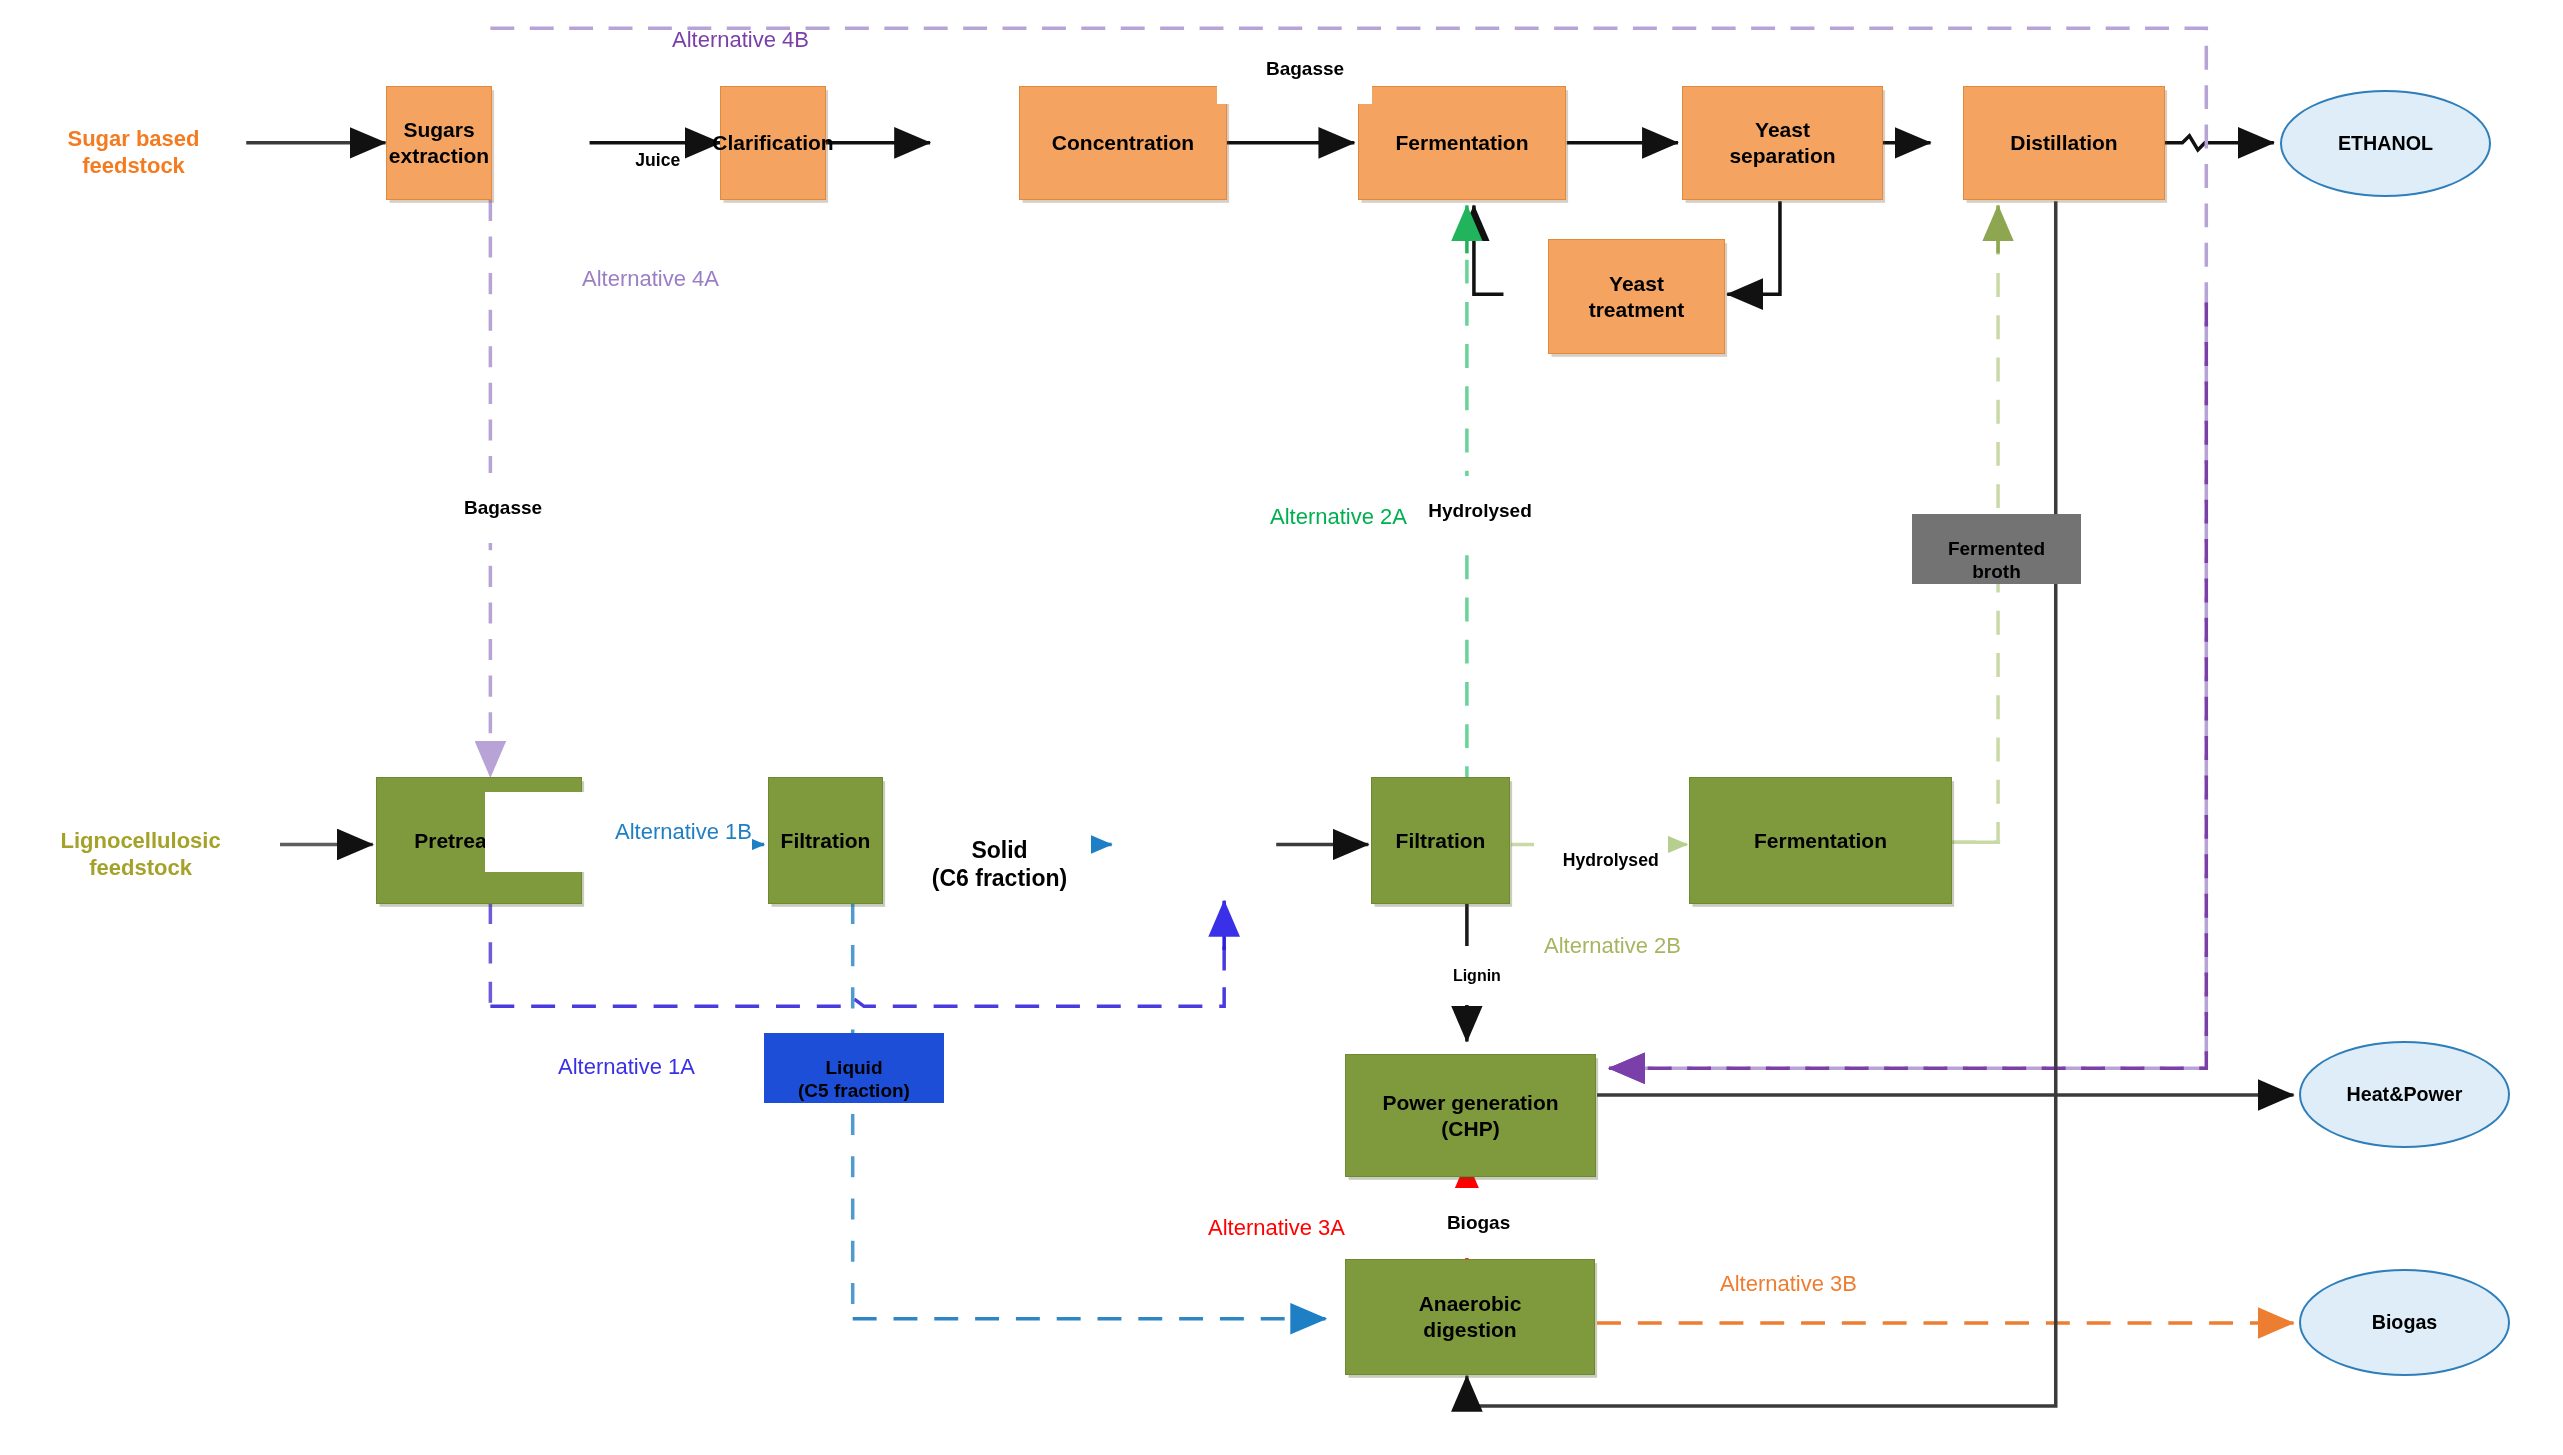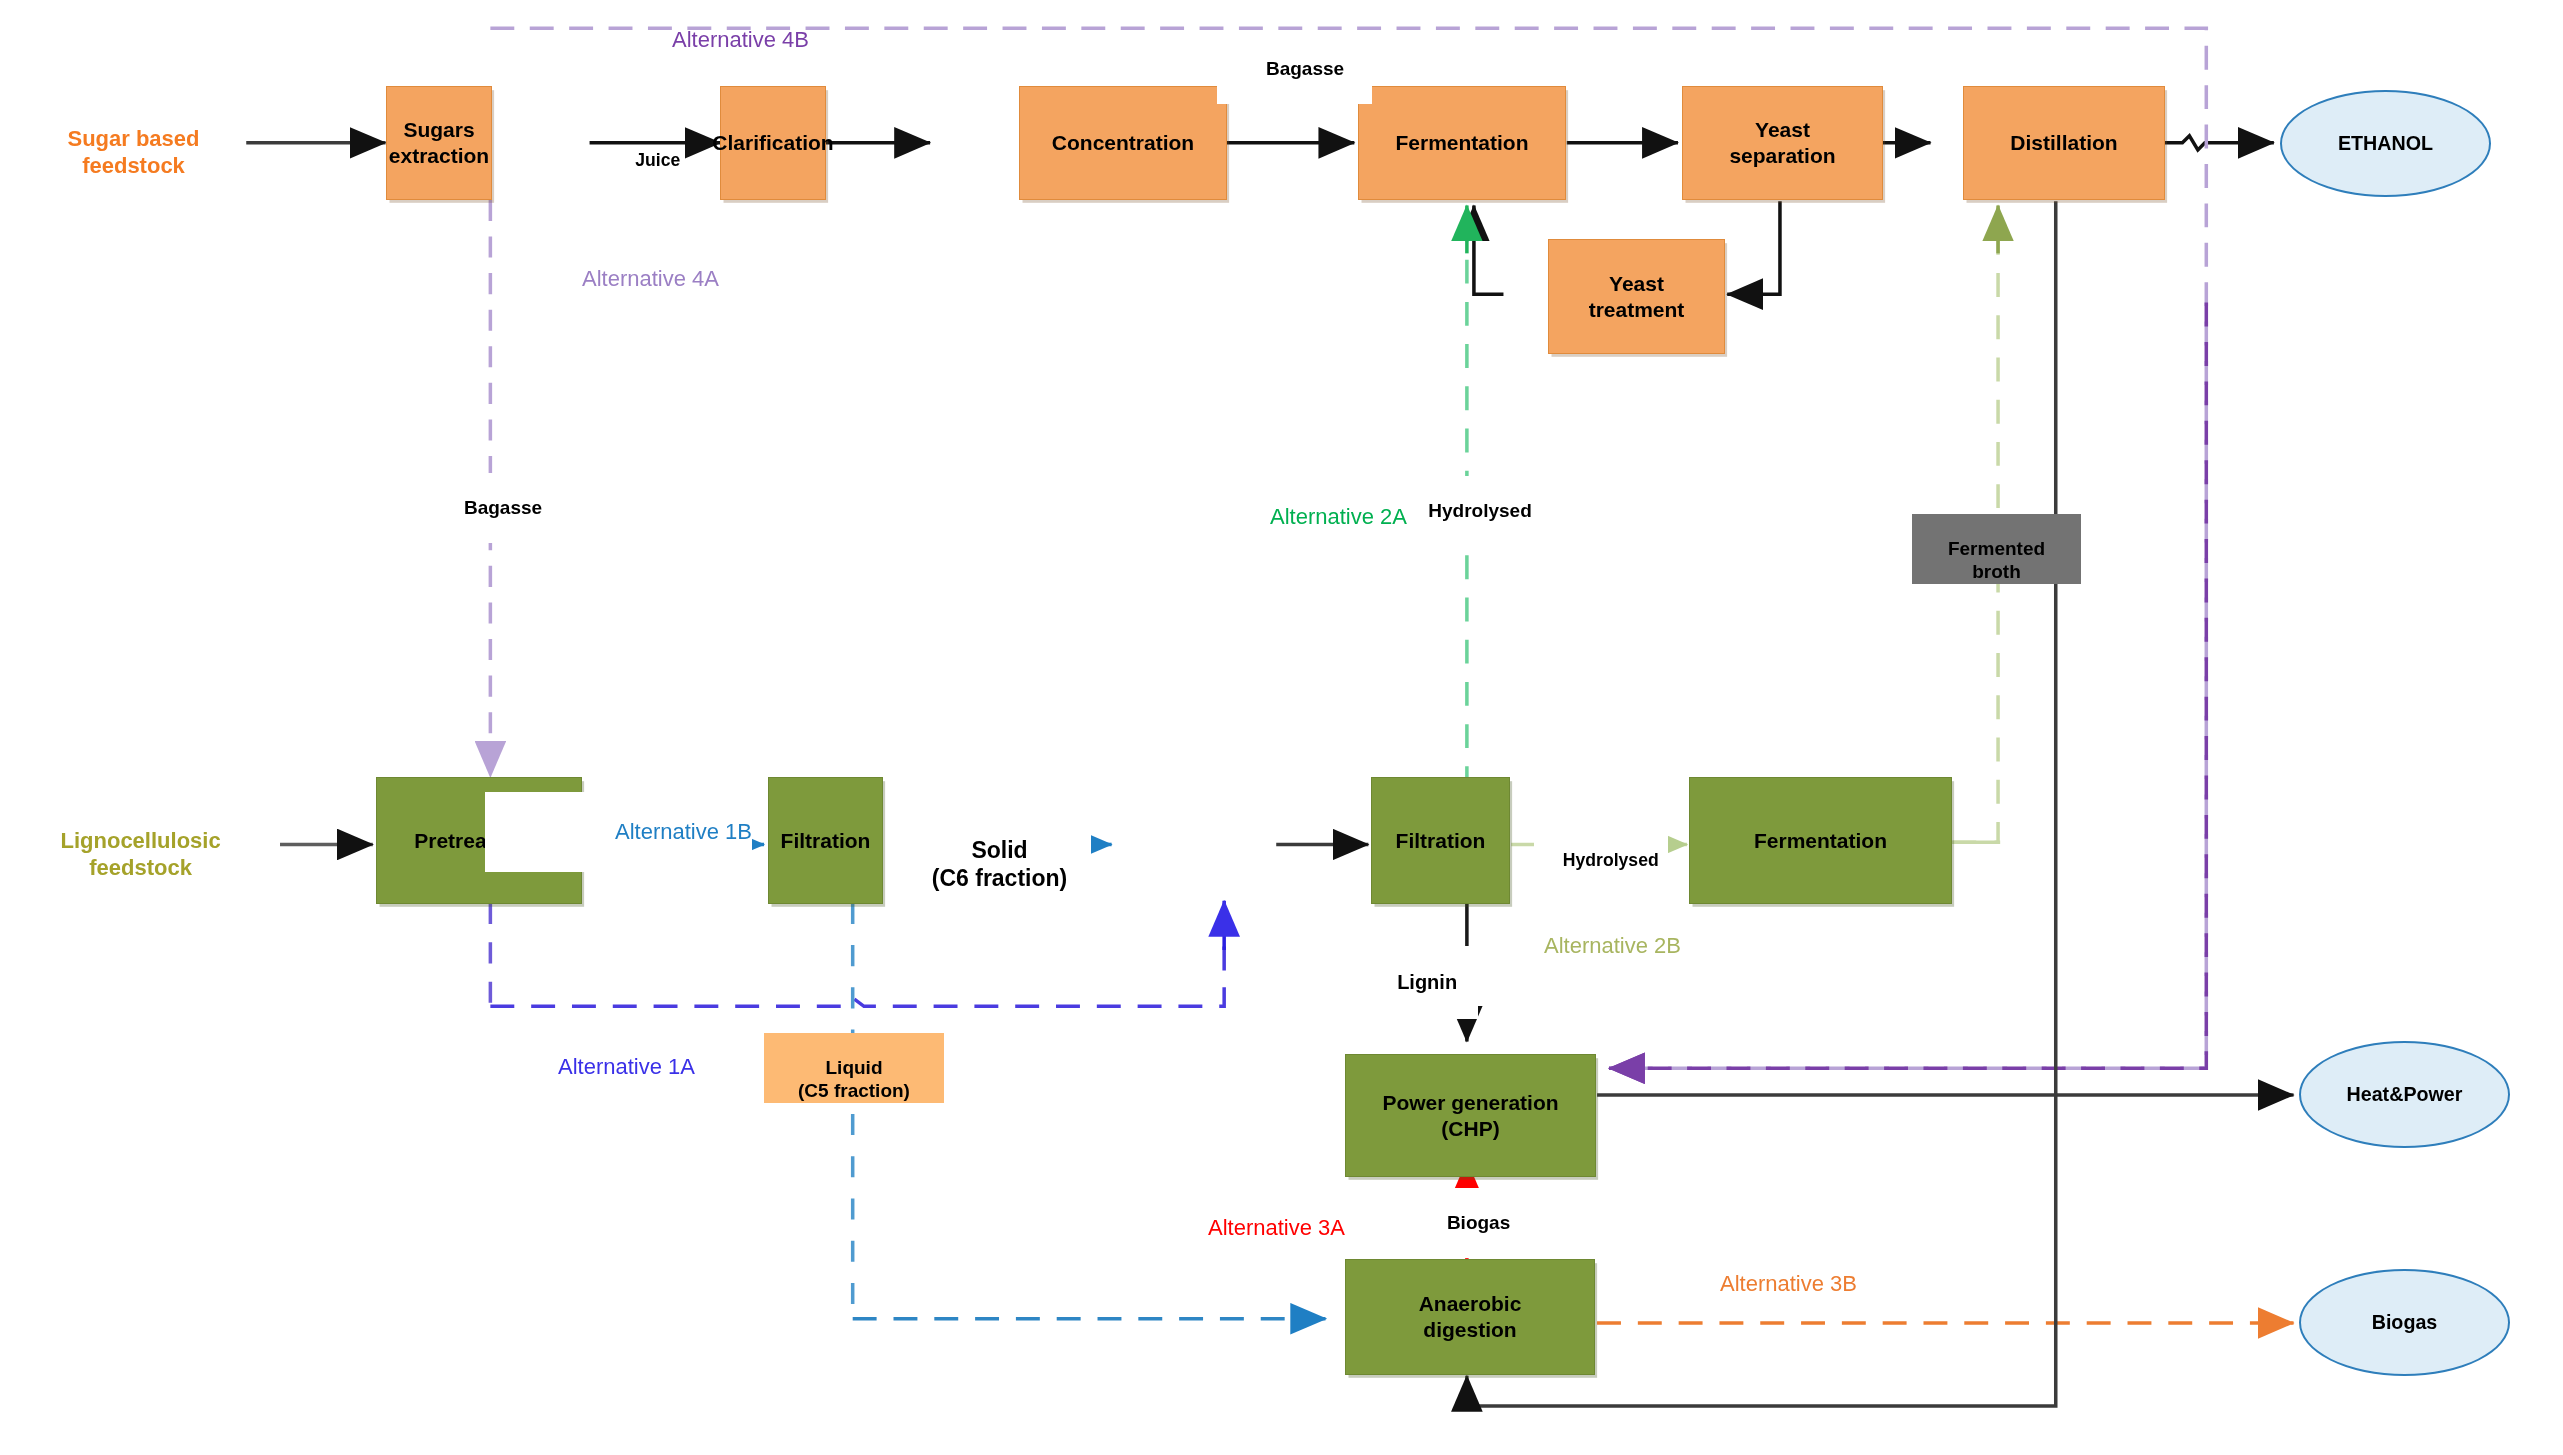--- a/index.html
+++ b/index.html
@@ -224,26 +224,26 @@
   <div class="lbl plain" style="left:1912px;top:514px;width:169px;font-size:19px;white-space:pre-line;background:#737373;">
     <span>Fermented
 broth</span>
   </div>
 
   <div class="lbl plain" style="left:908px;top:808px;width:183px;font-size:23px;white-space:pre-line;background:#ffffff;">
     <span>Solid
 (C6 fraction)</span>
   </div>
 
-  <div class="lbl plain" style="left:764px;top:1033px;width:180px;font-size:19px;white-space:pre-line;background:#fdba74;">
+  <div class="lbl plain" style="left:764px;top:1033px;width:180px;font-size:19px;white-space:pre-line;background:#1d4ed8;">
     <span>Liquid
 (C5 fraction)</span>
   </div>
 
-  <div class="lbl plain" style="left:1354px;top:946px;width:124px;font-size:20px;background:#ffffff;">
+  <div class="lbl plain" style="left:1406px;top:946px;width:124px;font-size:16px;background:#ffffff;">
     <span>Lignin</span>
   </div>
 
   <div class="lbl plain" style="left:1406px;top:1188px;width:124px;font-size:19px;background:#ffffff;">
     <span>Biogas</span>
   </div>
 
   <div class="lbl alt" style="left:542px;top:0px;width:267px;font-size:22px;color:#7A3FA8;">
     <span>Alternative 4B</span>
   </div>

